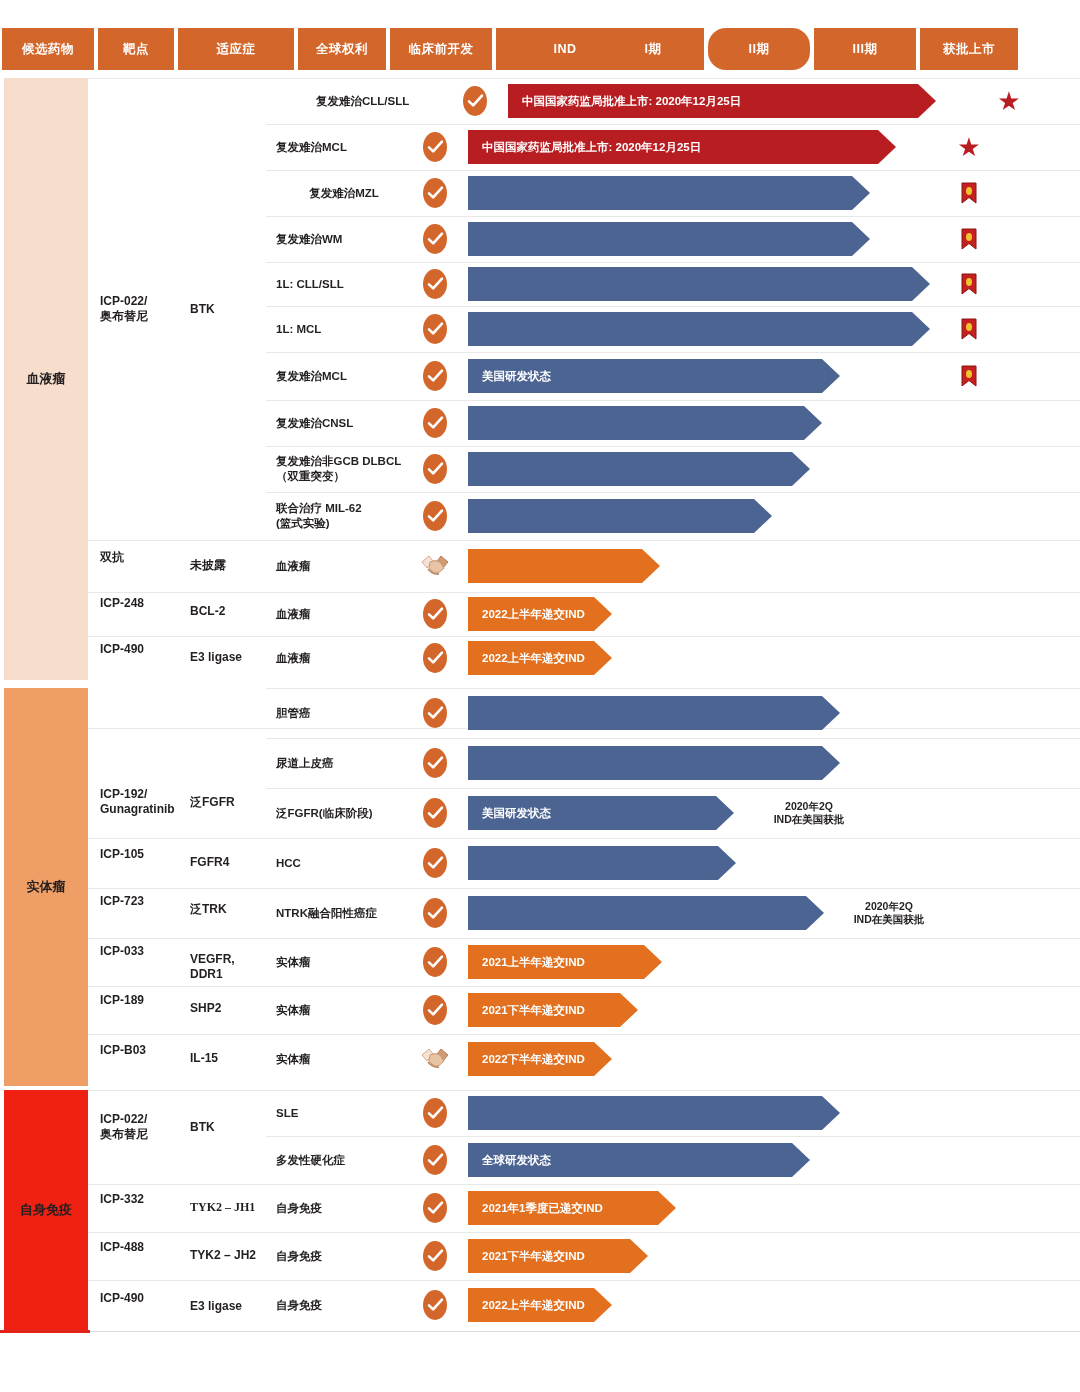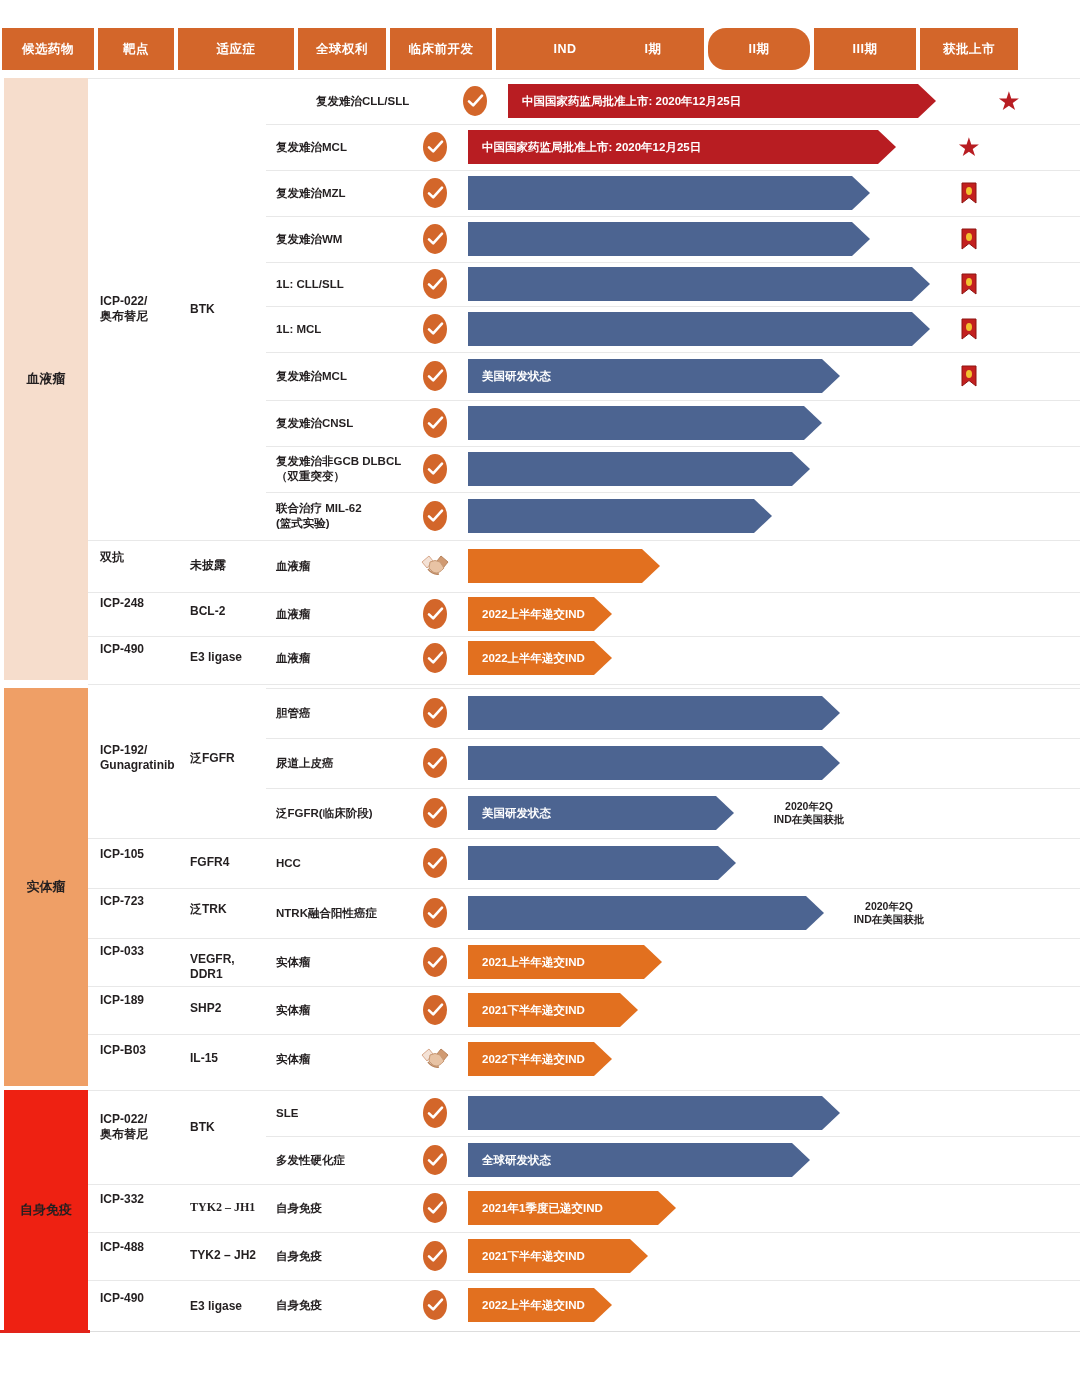--- a/index.html
+++ b/index.html
@@ -98,21 +98,21 @@
       <div class="row" style="top: 592px; height: 44px;">
         <div class="rowline" style="top: 0px;"></div>
         <div class="c-drug" style="top: 4px;">ICP-248</div>
         <div class="c-target" style="top: 12px;">BCL-2</div>
       </div>
       <div class="row" style="top: 636px; height: 44px;">
         <div class="rowline" style="top: 0px;"></div>
         <div class="c-drug" style="top: 6px;">ICP-490</div>
         <div class="c-target" style="top: 14px;">E3 ligase</div>
       </div>
-      <div class="row" style="top: 684px; height: 150px;">
+      <div class="row" style="top: 728px; height: 150px;">
         <div class="rowline" style="top: 0px;"></div>
         <div class="c-drug" style="top: 59px;">ICP-192/<br>Gunagratinib</div>
         <div class="c-target" style="top: 67px;">泛FGFR</div>
       </div>
       <div class="row" style="top: 838px; height: 50px;">
         <div class="rowline" style="top: 0px;"></div>
         <div class="c-drug" style="top: 9px;">ICP-105</div>
         <div class="c-target" style="top: 17px;">FGFR4</div>
       </div>
       <div class="row" style="top: 888px; height: 50px;">
@@ -186,21 +186,21 @@
         <div class="bar red" style="left: 380px; width: 428px; top: 6px;">
           <div class="shape"></div>
           <span class="lbl">中国国家药监局批准上市: 2020年12月25日</span>
         </div>
         <div style="position: absolute; left: 832px; width: 98px; top: 0px; height: 46px; display: flex; align-items: center; justify-content: center;">
           <span class="star">★</span>
         </div>
       </div>
       <div class="row" style="top: 170px; height: 46px;">
         <div class="rowline indent" style="top: 0px;"></div>
-        <div class="c-indic" style="top: 15.5px;">复发难治MZL</div>
+        <div class="c-indic" style="top: 15.5px; text-align: center;">复发难治MZL</div>
         <div class="c-right" style="top: 0px; height: 46px;">
           <span class="chk">
             <svg width="17" height="16" viewBox="0 0 17 16" xmlns="http://www.w3.org/2000/svg">
               <path d="M2 8.4 L6.2 12.4 L15 2.6" stroke="#ffffff" stroke-width="2.6" fill="none" stroke-linecap="round" stroke-linejoin="round"></path>
             </svg>
           </span>
         </div>
         <div class="bar blue" style="left: 380px; width: 402px; top: 6px;">
           <div class="shape"></div>
         </div>

